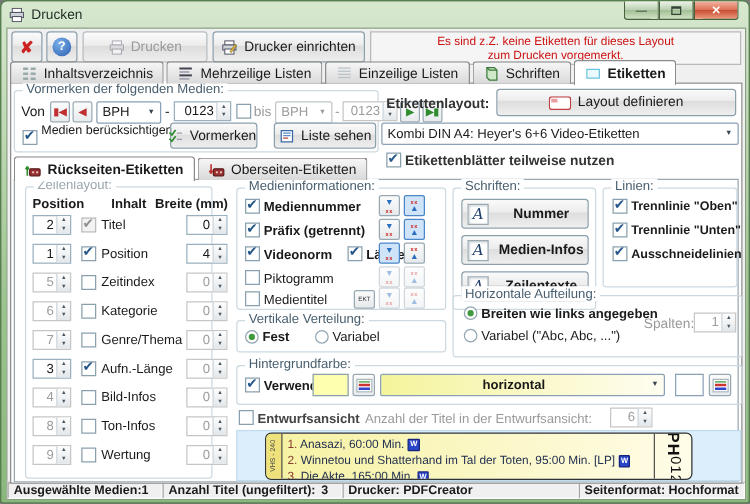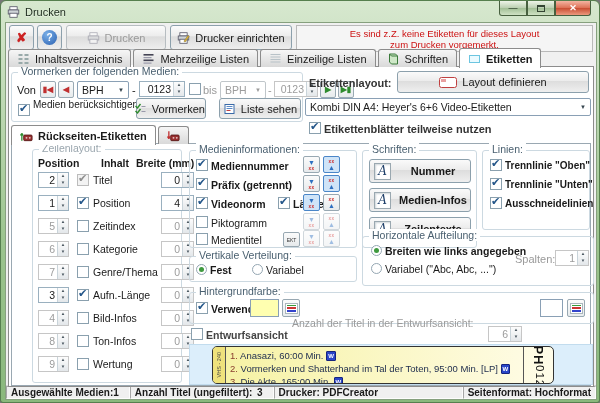--- a/index.html
+++ b/index.html
@@ -278,26 +278,27 @@
             </svg>
           <span>Rückseiten-Etiketten</span>
         </div>
         <div class="tab">
           <svg class="icon12" viewBox="0 0 14 12">
               <rect x="4" y="5" width="9" height="6" rx="1" fill="#9a3030" stroke="#5a1a1a"></rect>
               <circle cx="7" cy="8" r="1" fill="#e8c8c8"></circle>
               <circle cx="10.5" cy="8" r="1" fill="#e8c8c8"></circle>
               <path d="M2 1 L2 9 M2 9 L0.5 6.5 M2 9 L3.5 6.5" stroke="#c03030" stroke-width="1.4" fill="none"></path>
             </svg>
+          <span>Oberseiten-Etiketten</span>
         </div>
       </div>
 
       <div class="subpage">
 
-        <div class="g" style="left:20px;top:5px;width:150px;height:234px;">
+        <div class="g" style="left:8px;top:5px;width:150px;height:234px;">
           <span class="gt gray">Zeilenlayout:</span>
           <span class="lbl" style="left:5px;top:7px;font-weight:bold;font-size:10.5px;">Position</span>
           <span class="lbl" style="left:52px;top:7px;font-weight:bold;font-size:10.5px;padding-left:16px;">Inhalt</span>
           <span class="lbl" style="left:103px;top:7px;font-weight:bold;font-size:10.5px;">Breite (mm)</span>
 
           <div class="zl-row" style="left:0;top:22px;">
             <div class="spin" style="left:5px;top:0;width:31px;">
                 <span class="v">2</span>
                 <span class="bb">
                   <i>▲</i>
@@ -578,49 +579,53 @@
           <span class="cb ck" style="position:absolute;left:6px;top:9px;"></span>
           <span class="lbl" style="left:21px;top:10px;font-weight:bold;font-size:10.5px;">Verwenden</span>
           <span class="swatch" style="left:60px;top:6px;width:29px;background:#ffffb0;"></span>
           <div class="gbtn" style="left:92px;top:6px;">
               <span class="gradicon">
                 <i style="background:#3a9a3a;"></i>
                 <i style="background:#cc3333;"></i>
                 <i style="background:#3344cc;"></i>
               </span>
             </div>
+          <div class="combo" style="left:114px;top:6px;width:228px;background:linear-gradient(90deg,#f4f49c,#fffdf0);">
+            <span class="cv" style="text-align:center;font-weight:bold;">horizontal</span>
+            <span class="ca">▼</span>
+          </div>
           <span class="swatch" style="left:350px;top:6px;width:23px;background:#fff;"></span>
           <div class="gbtn" style="left:377px;top:6px;">
               <span class="gradicon">
                 <i style="background:#3a9a3a;"></i>
                 <i style="background:#cc3333;"></i>
                 <i style="background:#3344cc;"></i>
               </span>
             </div>
         </div>
 
         <span class="cb" style="position:absolute;left:179px;top:184px;"></span>
         <span class="lbl" style="left:194px;top:185px;font-weight:bold;color:#444;font-size:10.5px;">Entwurfsansicht</span>
-        <span class="lbl gray" style="left:280px;top:173px;font-size:10.5px;">Anzahl der Titel in der Entwurfsansicht:</span>
+        <span class="lbl gray" style="left:280px;top:185px;font-size:10.5px;">Anzahl der Titel in der Entwurfsansicht:</span>
         <div class="spin dis" style="left:476px;top:182px;width:34px;">
             <span class="v">6</span>
             <span class="bb">
               <i>▲</i>
               <i>▼</i>
             </span>
           </div>
 
         <div class="preview" style="top:200px;height:41px;">
           <div class="plabel" style="top:1px;height:38px;">
             <div class="pstrip">
                 <span>VHS - 240</span>
               </div>
             <div class="pbody">
               <div class="pline"><span class="pnum">1.</span> <span>Anasazi, 60:00 Min.</span> <span class="wicon">W</span></div>
-              <div class="pline"><span class="pnum">2.</span> <span>Vormerken und Shatterhand im Tal der Toten, 95:00 Min. [LP]</span> <span class="wicon">W</span></div>
+              <div class="pline"><span class="pnum">2.</span> <span>Winnetou und Shatterhand im Tal der Toten, 95:00 Min. [LP]</span> <span class="wicon">W</span></div>
               <div class="pline"><span class="pnum">3.</span> <span>Die Akte, 165:00 Min.</span> <span class="wicon">W</span></div>
             </div>
             <div class="pright">
               <div class="vtext">
                   <span class="vb">BPH</span>
                   <span class="vn">0123</span>
                 </div>
             </div>
           </div>
         </div>

